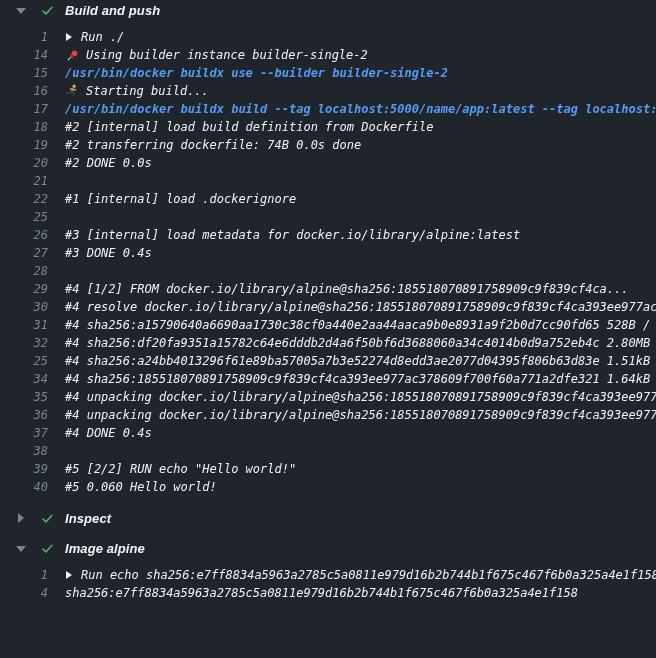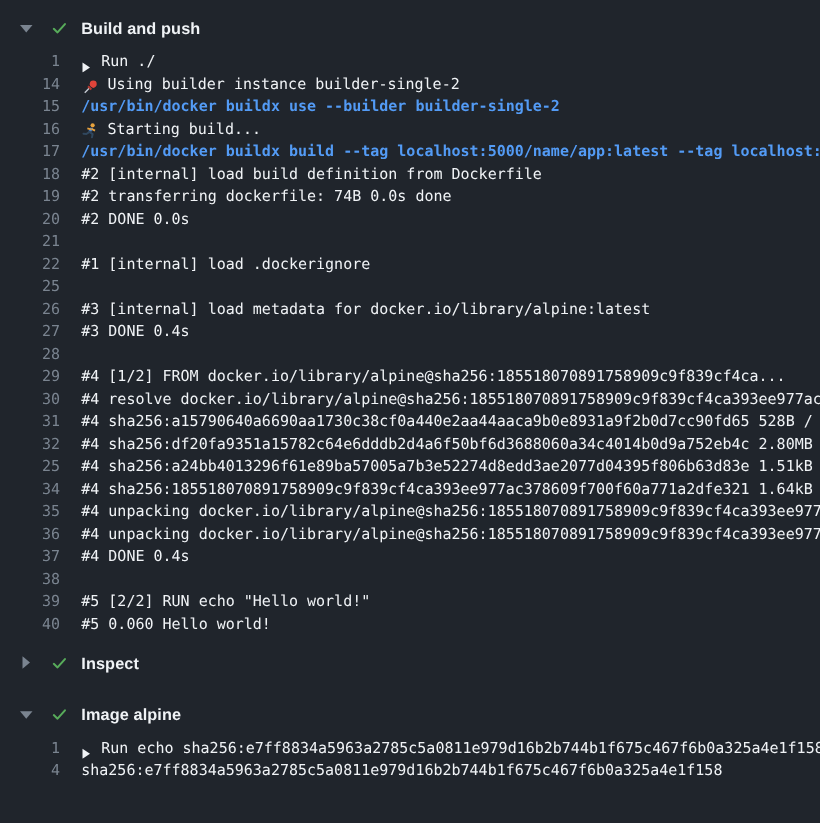--- a/index.html
+++ b/index.html
@@ -9,21 +9,21 @@
     --blue: #539bf5;
     --green: #57ab5a;
   }
   * { box-sizing: border-box; }
   html, body { margin: 0; padding: 0; }
   body {
     width: 656px; height: 658px; overflow: hidden;
     background: var(--bg);
     font-family: "Liberation Sans", sans-serif;
   }
-  .viewer { width: 656px; height: 642px; overflow: hidden; padding-top: 12px; }
+  .viewer { width: 656px; height: 642px; overflow: hidden; padding-top: 0; font-style: italic; }
 
   .section { }
   .section-header {
     display: flex; align-items: center;
     height: 20px; padding-left: 16px;
     cursor: pointer;
   }
   .chev { flex: none; width: 10px; height: 10px; margin-right: 14px; position: relative; }
   .chev-down::before {
     content: ""; position: absolute; left: 0; top: 3px;
@@ -34,33 +34,33 @@
     content: ""; position: absolute; left: 2px; top: 0;
     border-top: 5px solid transparent; border-bottom: 5px solid transparent;
     border-left: 6px solid var(--muted);
   }
   .status-check { flex: none; width: 14px; height: 14px; margin-right: 11px; display: flex; align-items: center; justify-content: center; }
   .section-title {
     color: var(--text); font-size: 13px; font-weight: 600; letter-spacing: 0.1px;
   }
 
   .section-body { padding: 8px 0 12px 0; }
-  .section.collapsed { margin-bottom: 21px; }
+  .section.collapsed { margin-bottom: 10px; }
 
   .line {
     display: flex; height: 18px; line-height: 18px;
     font-family: "DejaVu Sans Mono", "Liberation Mono", monospace;
     font-size: 12px; white-space: pre;
   }
   .line .num {
     flex: none; width: 48px; text-align: right;
     color: var(--muted); cursor: pointer;
   }
   .line .content {
-    flex: 1; display: flex; align-items: flex-end;
+    flex: 1; display: flex; align-items: center;
     padding-left: 17px; overflow: hidden;
     color: var(--text);
   }
   .line.cmd .content .text { color: var(--blue); font-weight: 600; }
 
   .run-expander {
     flex: none; width: 0; height: 0; margin-right: 9px; margin-left: 1px;
     border-top: 4px solid transparent; border-bottom: 4px solid transparent;
     border-left: 6px solid var(--text);
     cursor: pointer;

